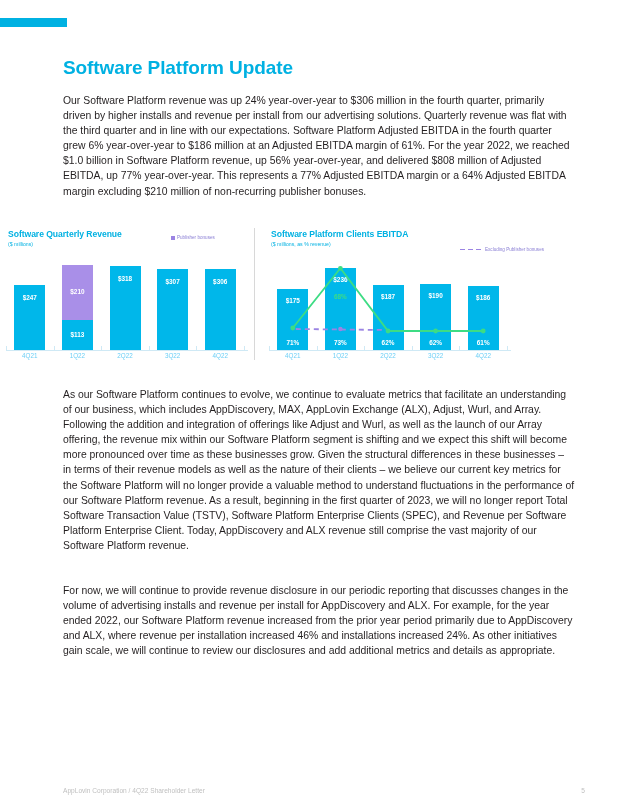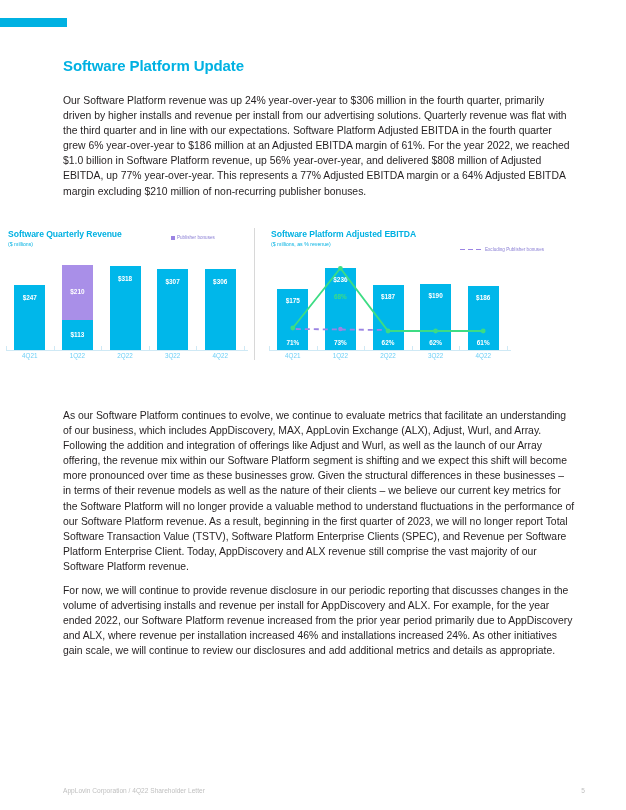--- a/index.html
+++ b/index.html
@@ -9,31 +9,31 @@
     color:#231f20;position:relative;overflow:hidden;
   }
   .page{position:relative;width:626px;height:810px;}
 
   
   .top-accent{position:absolute;left:0;top:18px;width:67px;height:9px;background:#00b1e2;}
 
   .content{position:absolute;left:63px;top:0;width:510px;}
 
   h1.title{
-    font-size:15px;font-weight:bold;color:#00b1e2;
+    font-size:19px;font-weight:bold;color:#00b1e2;
     margin:0;padding:0;position:absolute;top:57px;left:0;
     letter-spacing:-0.1px;
   }
 
   p.body{
     font-size:10.4px;line-height:15.1px;color:#231f20;
     margin:0;text-align:left;
   }
   .para-1{position:absolute;top:93px;left:0;width:512px;}
-  .para-2{position:absolute;top:408px;left:0;width:512px;}
+  .para-2{position:absolute;top:387px;left:0;width:512px;}
   .para-3{position:absolute;top:583px;left:0;width:512px;}
 
   
   .charts{position:absolute;top:224px;left:-8px;width:530px;height:146px;}
   .chart{position:absolute;top:0;width:263px;height:146px;}
   .chart-left{left:0;}
   .chart-right{left:263px;}
   .chart-divider{position:absolute;left:262px;top:4px;width:1px;height:132px;background:#d8d8d8;}
 
   .chart-title{
@@ -137,21 +137,21 @@
           <div class="tick" style="left: 156.8px;"></div>
           <div class="cat" style="left: 204.4px; width: 47.6px;">4Q22</div>
           <div class="tick" style="left: 204.4px;"></div>
           <div class="tick" style="left: 252px;"></div>
         </div>
     </div>
 
     <div class="chart-divider"></div>
 
     <div class="chart chart-right">
-      <div class="chart-title">Software Platform Adjusted EBITDA</div>
+      <div class="chart-title">Software Platform Clients EBITDA</div>
       <div class="chart-sub">($ millions, as % revenue)</div>
 
       <div class="legend legend-right">
         <span class="legend-dashes"><i></i><i></i><i></i></span><span>Excluding Publisher bonuses</span>
       </div>
 
       <div class="plot" id="plotR">
           <div class="bar" style="left: 8.3px; width: 31px; height: 60.5769px; background: rgb(0, 183, 234);">
             <div class="bar-val" style="top: 8px;">$175</div>
             <div class="pct">71%</div>

